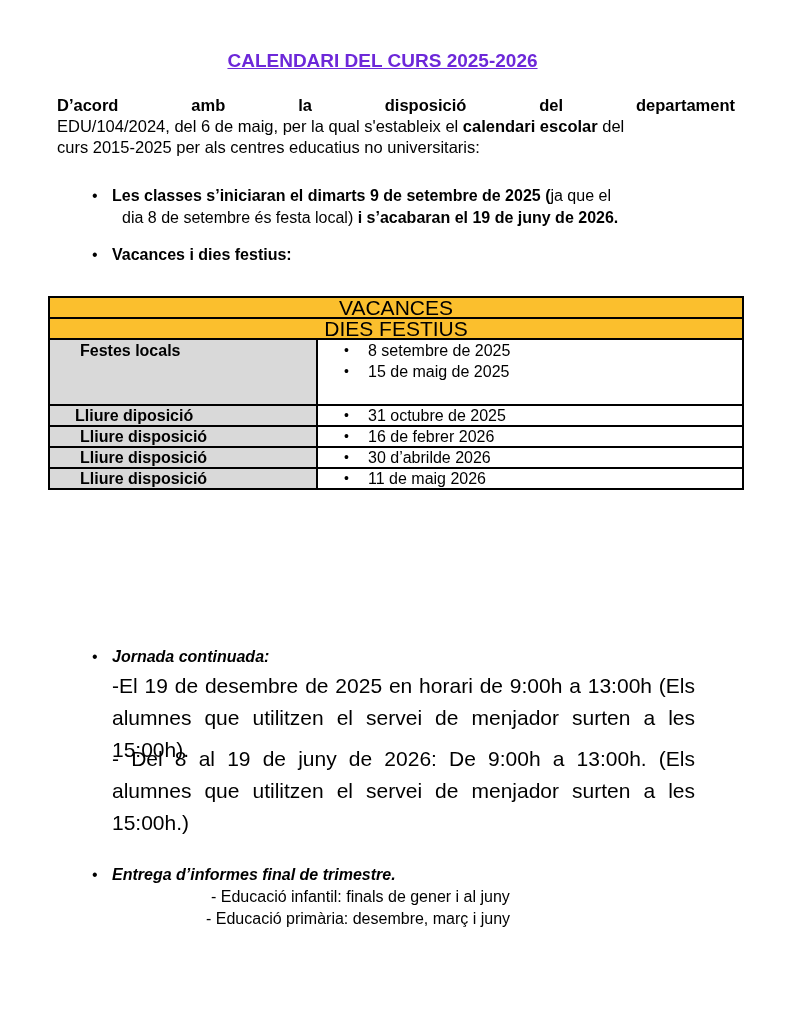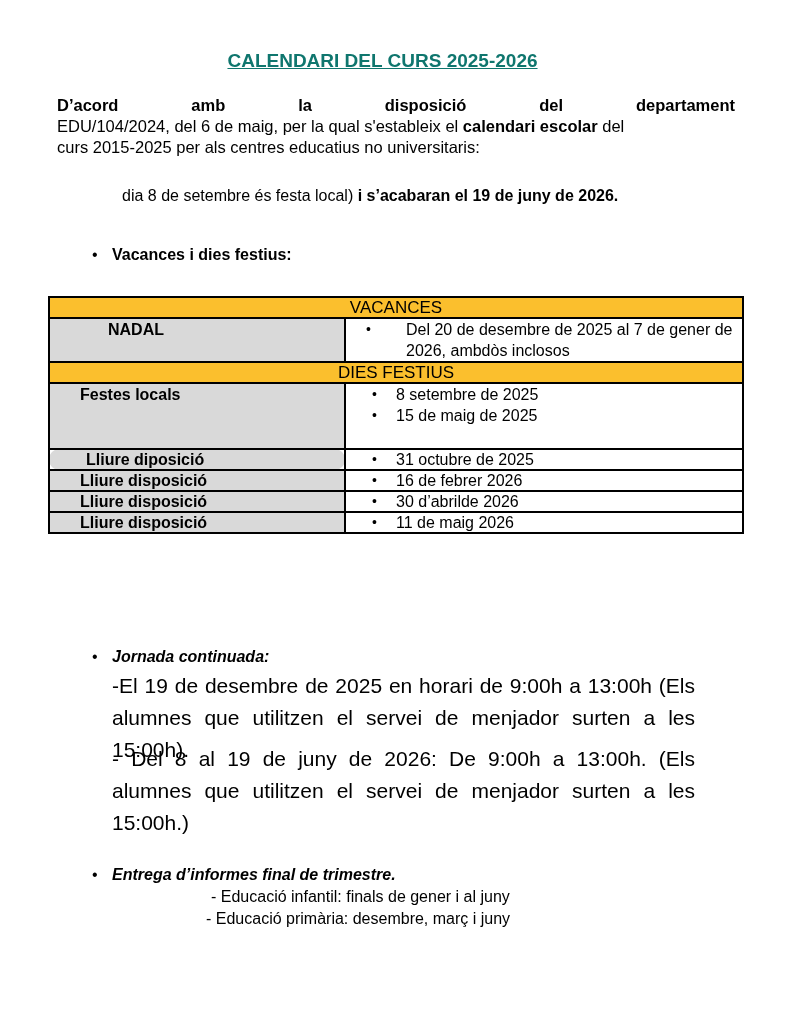--- a/index.html
+++ b/index.html
@@ -3,38 +3,38 @@
 <meta charset="utf-8">
 <style>
   html, body { margin: 0; padding: 0; background: #ffffff; }
   body {
     width: 812px; height: 1018px; position: relative; overflow: hidden;
     font-family: "Liberation Sans", sans-serif; color: #000;
   }
   .title {
     position: absolute; left: 0; width: 765px; top: 50px;
     text-align: center; font-weight: bold; font-size: 19px;
-    color: #0f766e; text-decoration: underline;
+    color: #6d28d9; text-decoration: underline;
   }
   .intro {
     position: absolute; left: 57px; top: 95px; width: 678px;
     font-size: 16.5px; line-height: 21px; text-align: justify;
   }
   .intro-line1 { display: flex; justify-content: space-between; font-weight: bold; }
   .bullet-block { position: absolute; left: 92px; font-size: 16px; line-height: 22px; }
   .bullet { display: inline-block; width: 20px; }
   .b { font-weight: bold; }
   .bi { font-weight: bold; font-style: italic; }
 
   table.cal {
     position: absolute; left: 48px; top: 296px; width: 696px;
     border-collapse: collapse; font-size: 16px;
   }
   table.cal td { border: 2px solid #000; padding: 0; vertical-align: top; }
-  .hdr td { background: #fbbf2d; text-align: center; height: 19px; line-height: 19px; font-size: 17px; }
+  .hdr td { background: #fbbf2d; text-align: center; height: 19px; line-height: 19px; font-size: 21px; }
   .lab { background: #d9d9d9; font-weight: bold; width: 236px; }
   .val { background: #fff; }
   .dot { position: absolute; font-size: 14px; }
   .small td { height: 19px; line-height: 19px; }
   .small .lab, .small .val { line-height: 19px; }
 
   .jornada { position: absolute; left: 92px; top: 648px; font-size: 16px; }
   .para { position: absolute; left: 112px; width: 583px; font-size: 21px; line-height: 32px; text-align: justify; }
   .entrega { position: absolute; left: 92px; top: 866px; font-size: 16px; }
   .sub { position: absolute; font-size: 16px; }
@@ -51,50 +51,45 @@
     <span>la</span>
     <span>disposició</span>
     <span>del</span>
     <span>departament</span>
   </div>
   <div><span>EDU/104/2024, del 6  de maig, per la qual s'estableix el </span><span class="b">calendari escolar</span><span> del</span></div>
   <div>curs 2015-2025 per als centres educatius no universitaris:</div>
 </div>
 
 <div class="bullet-block" style="top:185px;">
+  <div><span class="bullet">•</span><span class="b">Les classes s’iniciaran el dimarts 9 de setembre de 2025 (</span><span>ja que el</span></div>
   <div style="padding-left:30px;"><span>dia 8 de setembre és festa local) </span><span class="b">i s’acabaran el 19 de juny de 2026.</span></div>
 </div>
 
 <div class="bullet-block" style="top:244px;">
   <span class="bullet">•</span><span class="b">Vacances i dies festius:</span>
 </div>
 
 <table class="cal">
   <tbody>
       <tr class="hdr">
     <td colspan="2">VACANCES</td>
   </tr>
-  <tr>
-    <td class="lab" style="height:42px; padding-left:58px; line-height:22px;">NADAL</td>
-    <td class="val">
-      <div style="position:relative; padding-left:60px; line-height:21px;"><span class="dot" style="left:20px;">•</span><span>Del 20 de desembre de 2025 al 7 de gener de 2026, ambdòs inclosos</span></div>
-    </td>
-  </tr>
   <tr class="hdr">
     <td colspan="2">DIES FESTIUS</td>
   </tr>
   <tr>
     <td class="lab" style="height:64px; padding-left:30px; line-height:22px;">Festes locals</td>
     <td class="val">
       <div style="position:relative; padding-left:50px; line-height:21px;"><span class="dot" style="left:26px;">•</span><span>8 setembre de 2025</span></div>
       <div style="position:relative; padding-left:50px; line-height:21px;"><span class="dot" style="left:26px;">•</span><span>15 de maig de 2025</span></div>
     </td>
   </tr>
   <tr class="small">
-    <td class="lab" style="padding-left:36px;border-radius:10px;">Lliure diposició</td>
+    <td class="lab" style="padding-left:25px;">Lliure diposició</td>
     <td class="val">
           <div style="position:relative; padding-left:50px;"><span class="dot" style="left:26px;">•</span><span>31 octubre de 2025</span></div>
         </td>
   </tr>
   <tr class="small">
     <td class="lab" style="padding-left:30px;">Lliure disposició</td>
     <td class="val">
           <div style="position:relative; padding-left:50px;"><span class="dot" style="left:26px;">•</span><span>16 de febrer 2026</span></div>
         </td>
   </tr>

